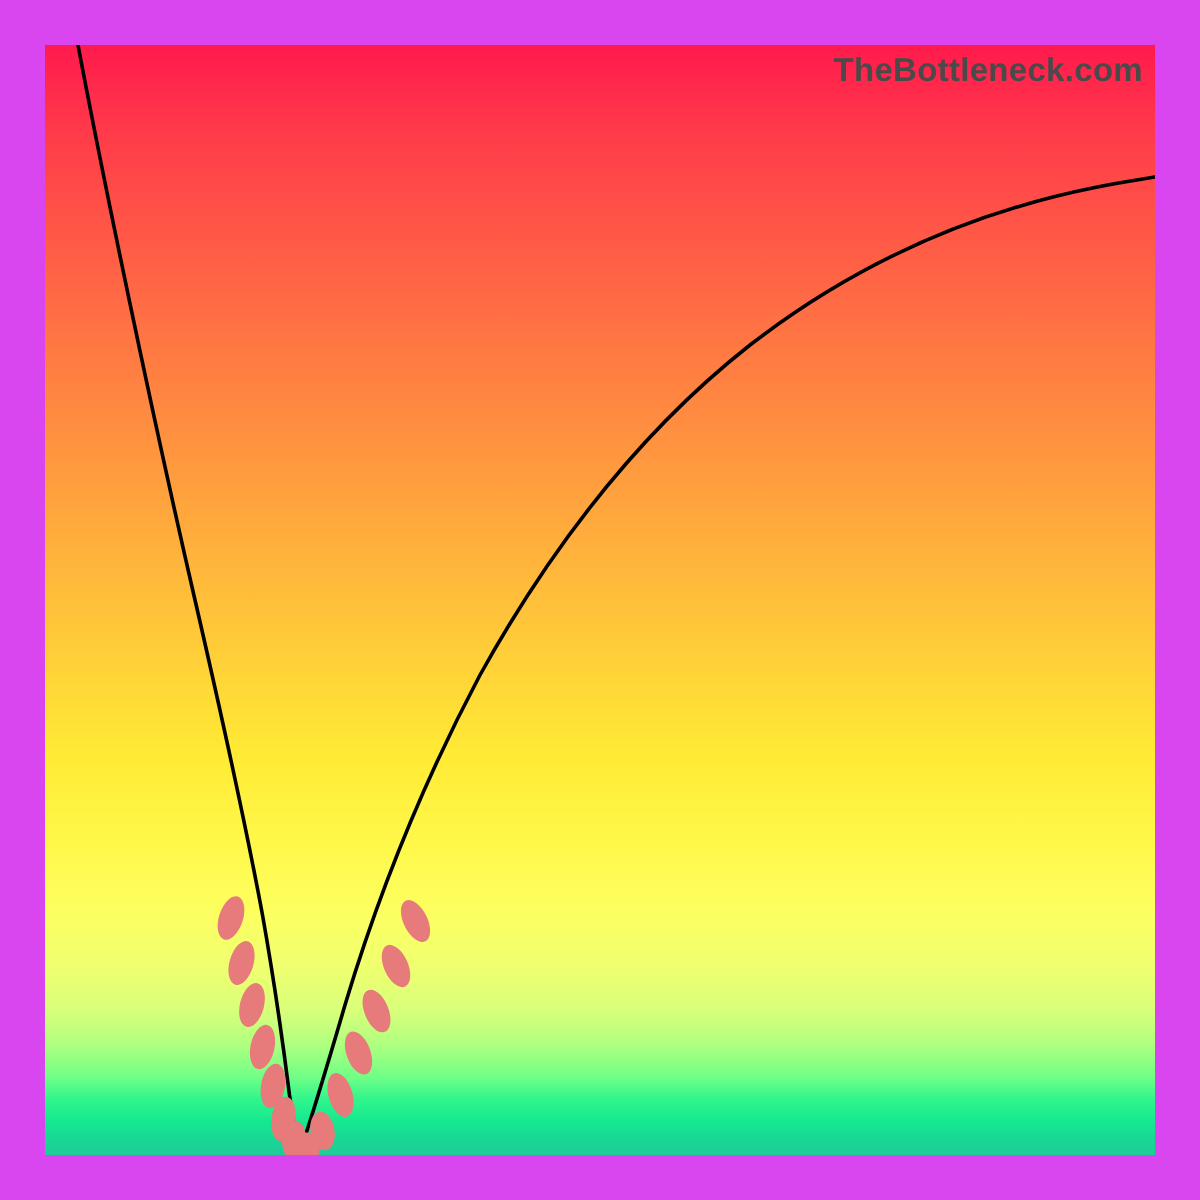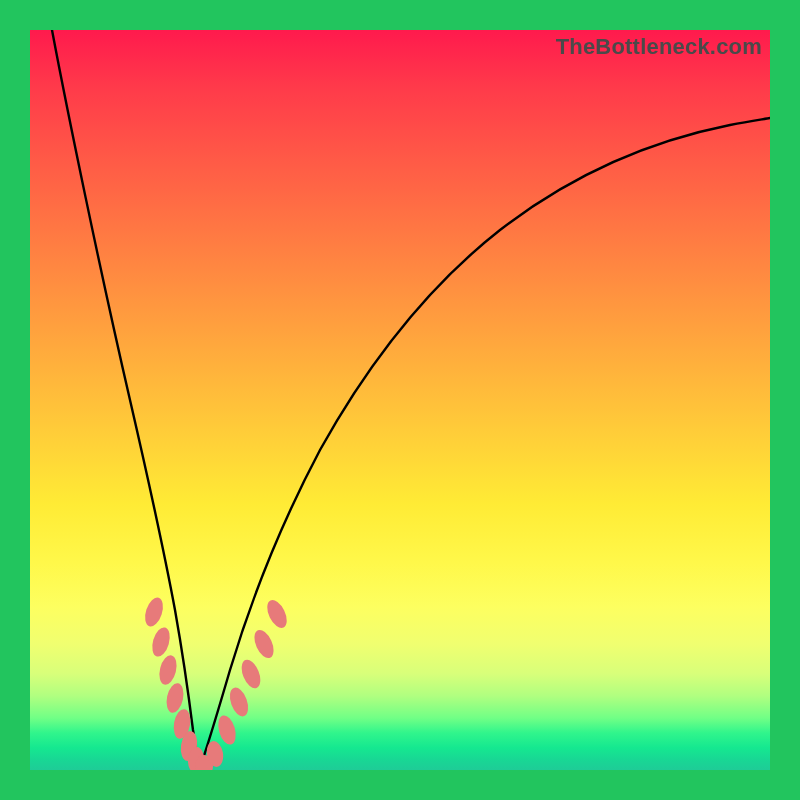--- a/index.html
+++ b/index.html
@@ -1,21 +1,21 @@
 <!DOCTYPE html>
 <html><head>
 <meta charset="utf-8">
 <style>
   * { margin: 0; padding: 0; box-sizing: border-box; }
   html, body { width: 800px; height: 800px; overflow: hidden; background: #000; }
   .frame {
     position: relative;
     width: 800px;
     height: 800px;
-    background: #22c55e;
+    background: #d946ef;
   }
   .plot-area {
     position: absolute;
     left: 30px;
     top: 30px;
     width: 740px;
     height: 740px;
     background: linear-gradient(to bottom,
       #ff1a4d 0%,
       #ff3b4a 8%,

